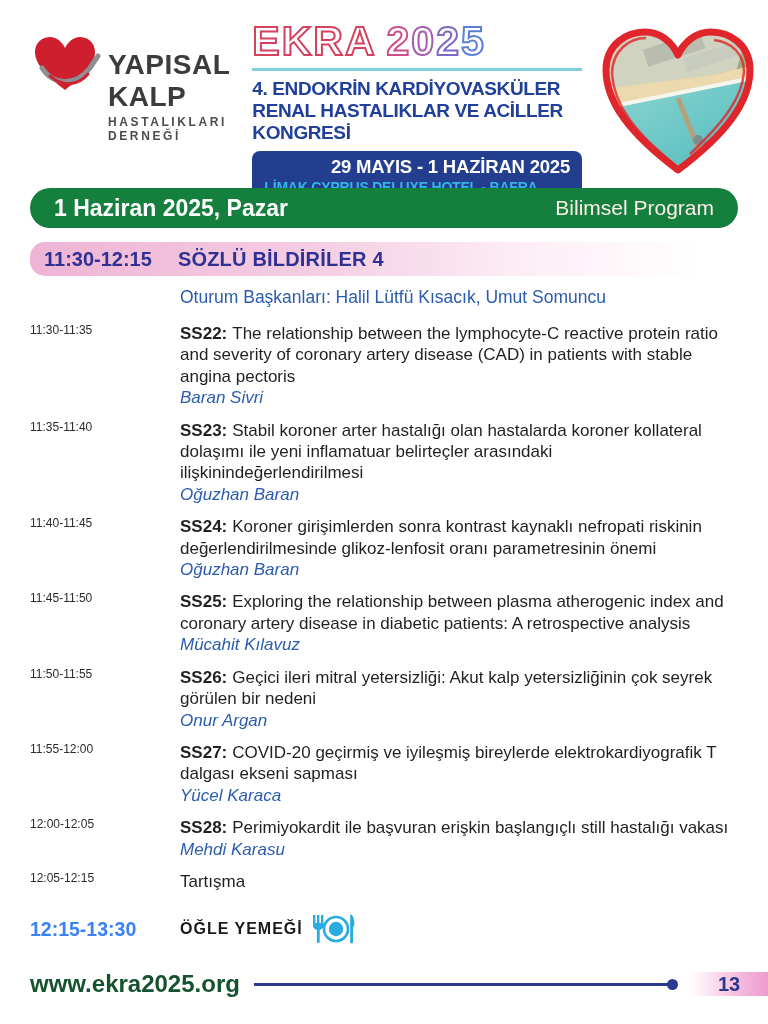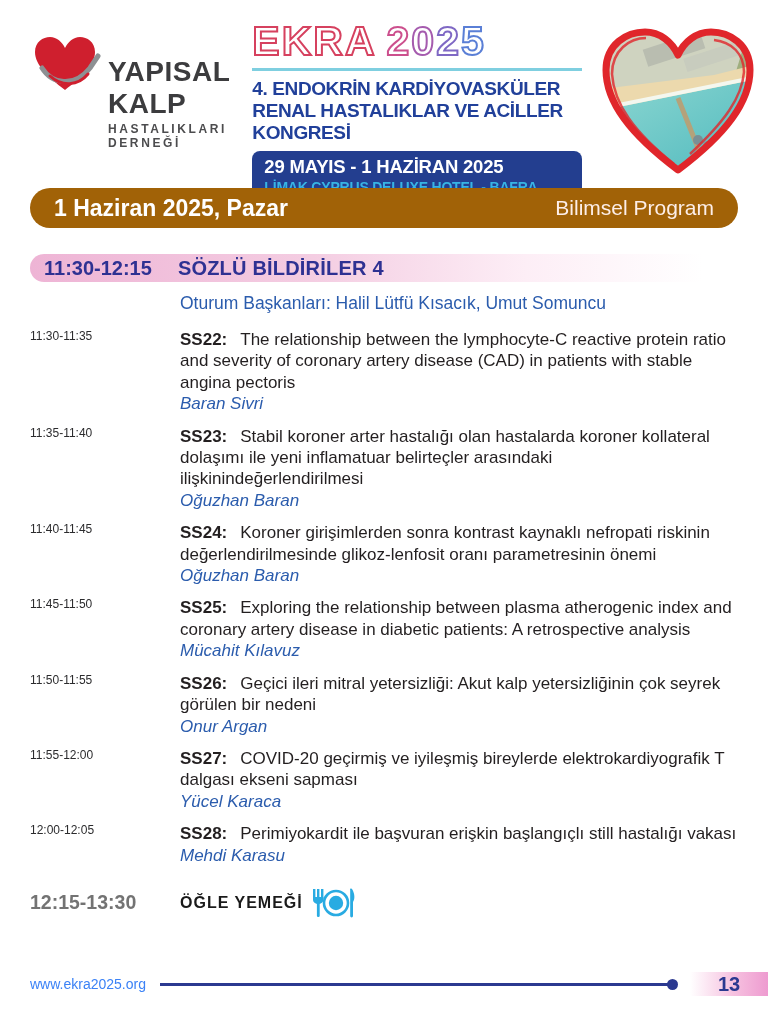--- a/index.html
+++ b/index.html
@@ -3,70 +3,70 @@
 <meta charset="utf-8">
 <style>
   * { margin:0; padding:0; box-sizing:border-box; }
   html,body { background:#fff; }
   body { font-family:"Liberation Sans", sans-serif; }
   .page { position:relative; width:768px; height:1024px; background:#fff; overflow:hidden; }
 
   
   .header { position:absolute; top:20px; left:30px; right:6px; display:flex; }
   .logo { display:flex; align-items:flex-start; width:232px; padding-top:14px; }
-  .logo-text { margin-left:4px; margin-top:22px; }
+  .logo-text { margin-left:4px; margin-top:15px; }
   .logo-line1 { font-size:28px; font-weight:bold; color:#3c3c3e; letter-spacing:.5px; }
   .logo-line2 { font-size:12px; font-weight:bold; color:#4c4c4e; letter-spacing:2.6px; margin-top:2px; }
 
   .congress { width:332px; margin-left:-8px; }
   .ekra { font-size:41px; font-weight:bold; letter-spacing:2px; color:transparent; line-height:1.05; }
   .ekra span { -webkit-text-stroke:2px #d6415f; }
   .ekra .d0 { -webkit-text-stroke-color:#cc4f8d; }
   .ekra .d1 { -webkit-text-stroke-color:#a55bae; }
   .ekra .d2 { -webkit-text-stroke-color:#7f68c4; }
   .ekra .d3 { -webkit-text-stroke-color:#5a7fd6; }
   .ekra-word { margin-right:10px; }
   .cyan-rule { height:3px; background:#7fcfe0; margin:5px 0 7px; }
   .congress-title { color:#21409a; font-weight:bold; font-size:19px; line-height:1.16; letter-spacing:-0.4px; }
   .date-box { background:#233e8f; border-radius:8px; padding:5px 12px 7px; margin-top:7px; }
-  .date-line1 { color:#ffffff; font-weight:bold; font-size:18.5px; letter-spacing:-0.2px; }
+  .date-line1 { color:#ffffff; font-weight:bold; font-size:18.5px; letter-spacing:-0.2px;text-align:right; }
   .date-line2 { color:#37b4e4; font-weight:bold; font-size:14px; letter-spacing:-0.2px; margin-top:1px; }
 
   .heart-photo { margin-left:12px; margin-top:0; }
 
   
   .day-banner { position:absolute; top:188px; left:30px; right:30px; height:40px;
-    background:#a16207; border-radius:20px; display:flex; align-items:center;
+    background:#15803d; border-radius:20px; display:flex; align-items:center;
     justify-content:space-between; padding:0 24px; }
   .day-date { color:#fff; font-weight:bold; font-size:23px; }
   .day-label { color:#fdeee8; font-size:21px; }
 
   
   .program { position:absolute; top:242px; left:30px; right:30px; }
-  .session-bar { height:28px; border-radius:15px; display:flex; align-items:center; padding-left:14px;
-    background:linear-gradient(90deg,#eeb4d5 0%, #f4cde2 40%, #fdeef6 70%, #ffffff 95%);margin-top:12px; }
+  .session-bar { height:34px; border-radius:15px; display:flex; align-items:center; padding-left:14px;
+    background:linear-gradient(90deg,#eeb4d5 0%, #f4cde2 40%, #fdeef6 70%, #ffffff 95%); }
   .session-time { color:#2e3192; font-weight:bold; font-size:20px; }
   .session-title { color:#2e3192; font-weight:bold; font-size:20px; margin-left:26px; letter-spacing:.2px; }
   .chairs { margin:11px 0 15px 150px; color:#2b5cad; font-size:17.5px; }
 
   .row { display:flex; margin-bottom:11px; }
   .row-time { flex:none; width:150px; font-size:12px; color:#2b2b2d; }
   .row-body { flex:1; font-size:17px; color:#231f20; line-height:1.26; max-width:562px; }
   .code { font-weight:bold; }
-  .code:not(:empty) { margin-right:13px; }
+  .code:not(:empty) { margin-right:5px; }
   .speaker { color:#2b5cad; font-style:italic; }
 
   .lunch-row { display:flex; align-items:center; margin-top:22px; }
-  .lunch-time { flex:none; width:150px; color:#737373; font-weight:bold; font-size:19.5px; }
+  .lunch-time { flex:none; width:150px; color:#3b82f6; font-weight:bold; font-size:19.5px; }
   .lunch-label { color:#1a1a1a; font-weight:bold; font-size:16px; letter-spacing:1px; }
   .lunch-icon { margin-left:8px; display:inline-flex; align-items:center; }
 
   
   .footer { position:absolute; left:30px; right:0; bottom:20px; height:40px; display:flex; align-items:center; }
-  .footer-url { color:#3b82f6; font-weight:normal; font-size:14px; flex:none; }
+  .footer-url { color:#14532d; font-weight:bold; font-size:24px; flex:none; }
   .footer-line { flex:1; height:3px; background:#2b3990; margin-left:14px; position:relative; }
   .footer-line::after { content:""; position:absolute; right:-2px; top:-4px; width:11px; height:11px;
     border-radius:50%; background:#2b3990; }
   .page-badge { flex:none; width:78px; height:24px; margin-left:14px; display:flex; align-items:center;
     justify-content:center; background:linear-gradient(90deg,#ffffff 0%, #f6c2e0 55%, #ee9bd0 100%);
     color:#2b3990; font-weight:bold; font-size:20px; }
 </style>
 </head>
 <body>
 
@@ -194,20 +194,27 @@
     </div>
 
     <div class="row">
       <div class="row-time">12:00-12:05</div>
       <div class="row-body">
         <span class="code">SS28:</span><span>Perimiyokardit ile başvuran erişkin başlangıçlı still hastalığı vakası</span>
         <div class="speaker">Mehdi Karasu</div>
       </div>
     </div>
 
+    <div class="row">
+      <div class="row-time">12:05-12:15</div>
+      <div class="row-body">
+        <span class="code"></span><span>Tartışma</span>
+        <div class="speaker"></div>
+      </div>
+    </div>
 
     <div class="lunch-row">
       <div class="lunch-time">12:15-13:30</div>
       <div class="lunch-label">ÖĞLE YEMEĞİ</div>
       <span class="lunch-icon">
         <svg width="46" height="30" viewBox="0 0 46 30">
           <g fill="#29abe2">
             <rect x="2" y="1" width="2.4" height="10"></rect>
             <rect x="6" y="1" width="2.4" height="10"></rect>
             <rect x="10" y="1" width="2.4" height="10"></rect>

